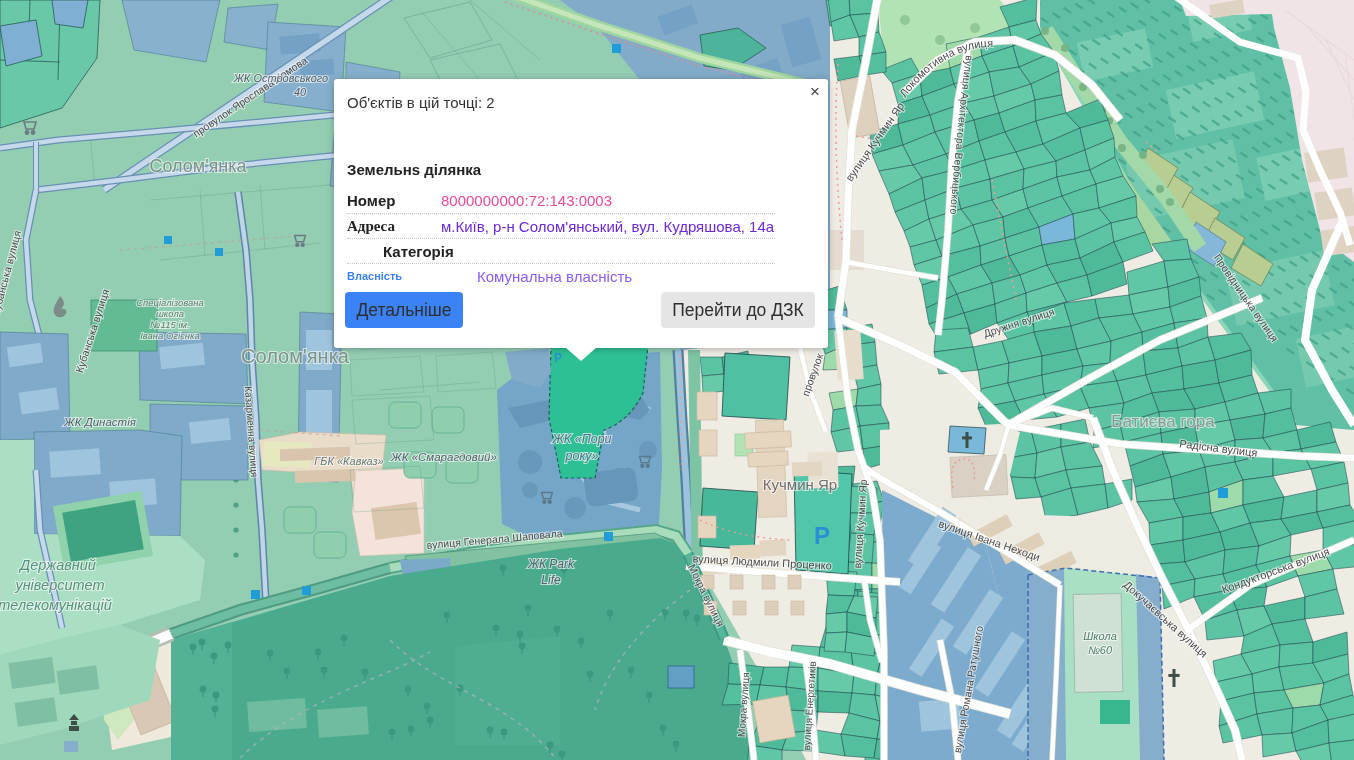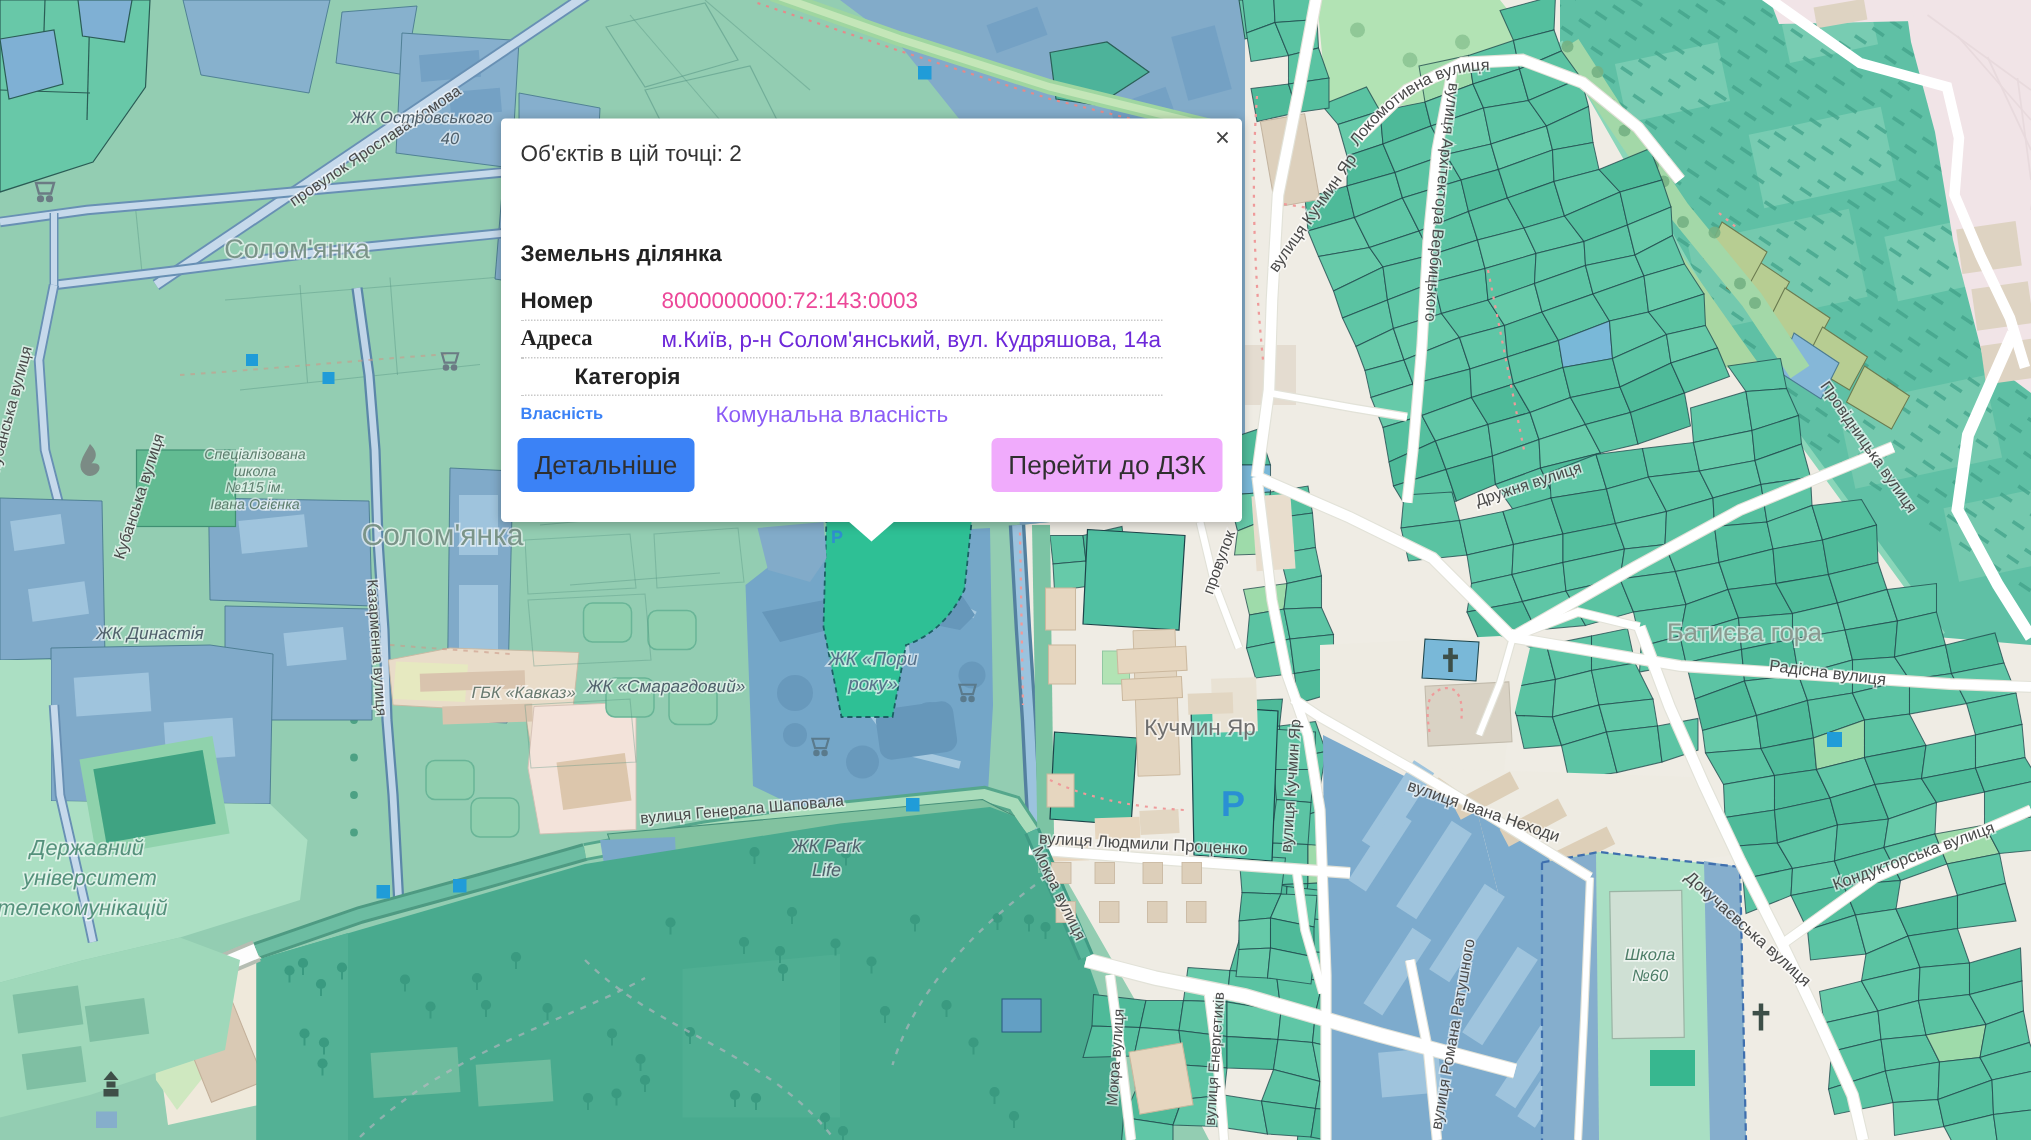--- a/index.html
+++ b/index.html
@@ -829,14 +829,14 @@
 <div style="position:absolute;left:441px;top:192px;font-size:15px;line-height:17px;color:#ec4899;">8000000000:72:143:0003</div>
 <div style="position:absolute;left:347px;top:213px;width:428px;border-top:1.5px dotted #c9c9c9;"></div>
 <div style="position:absolute;left:347px;top:218px;font-size:15px;line-height:17px;font-weight:bold;color:#222;font-family:Liberation Serif, serif;">Адреса</div>
 <div style="position:absolute;left:441px;top:218px;font-size:15px;line-height:17px;color:#6d28d9;">м.Київ, р-н Солом'янський, вул. Кудряшова, 14а</div>
 <div style="position:absolute;left:347px;top:238px;width:428px;border-top:1.5px dotted #c9c9c9;"></div>
 <div style="position:absolute;left:347px;top:243px;font-size:15px;line-height:17px;font-weight:bold;color:#222;margin-left:36px;">Категорія</div>
 <div style="position:absolute;left:347px;top:263px;width:428px;border-top:1.5px dotted #c9c9c9;"></div>
 <div style="position:absolute;left:347px;top:268px;font-size:11px;line-height:17px;font-weight:bold;color:#3b82f6;">Власність</div>
 <div style="position:absolute;left:441px;top:268px;font-size:15px;line-height:17px;color:#8b5cf6;margin-left:36px;">Комунальна власність</div>
 <div style="position:absolute;left:345px;top:292px;width:118px;height:36px;background:#3b82f6;border-radius:4px;font-size:17.5px;color:#2f2f2f;display:flex;align-items:center;justify-content:center;">Детальніше</div>
-<div style="position:absolute;left:661px;top:292px;width:154px;height:36px;background:#f0abfc;border-radius:4px;font-size:17.5px;color:#2f2f2f;display:flex;align-items:center;justify-content:center;">Перейти до ДЗК</div>
+<div style="position:absolute;left:661px;top:292px;width:154px;height:36px;background:#e5e5e5;border-radius:4px;font-size:17.5px;color:#2f2f2f;display:flex;align-items:center;justify-content:center;">Перейти до ДЗК</div>
 
 </div>
 </body></html>

